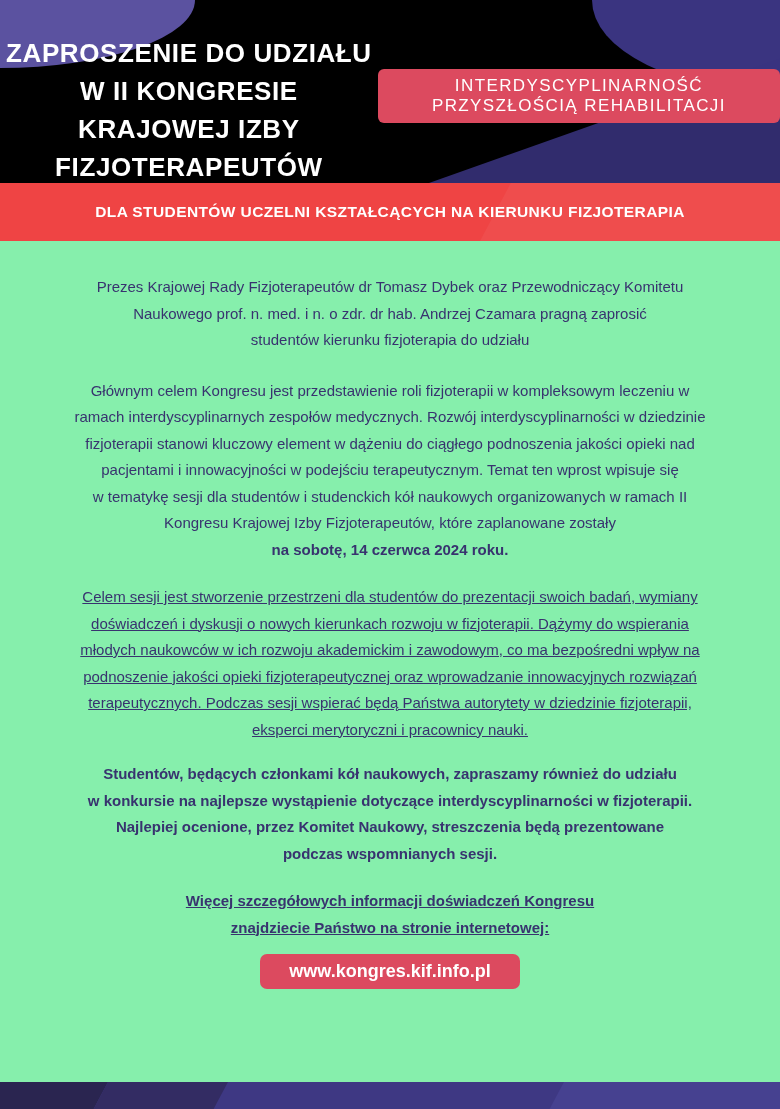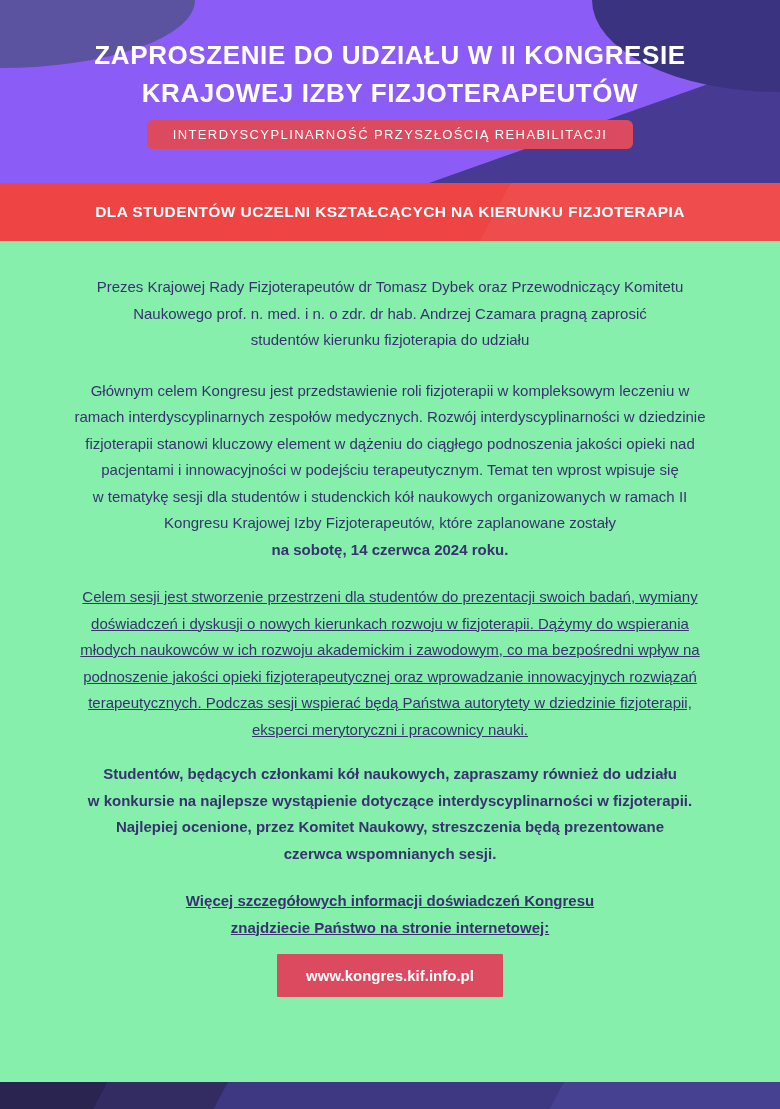--- a/index.html
+++ b/index.html
@@ -9,22 +9,22 @@
   .page {
     width: 780px; height: 1109px;
     display: flex; flex-direction: column;
     overflow: hidden; position: relative;
     background: #ffffff;
   }
 
   
   .header {
     position: relative; height: 183px; flex: 0 0 183px;
-    background: #8b5cf6; overflow: hidden;
-    display: flex; flex-direction: column; align-items: center;
+    background: #000000; overflow: hidden;
+    display: flex; align-items: center;
   }
   .swoosh-light {
     position: absolute; left: 0; top: 0;
     width: 195px; height: 68px;
     background: #5b52a0;
     border-radius: 0 0 100% 0;
   }
   .swoosh-dark-topright {
     position: absolute; right: 0; top: 0;
     width: 188px; height: 92px;
@@ -44,21 +44,21 @@
     font-size: 26px; font-weight: 800;
     line-height: 38px; letter-spacing: 0.6px;
     text-align: center; white-space: pre-line;
   }
   .badge {
     position: relative; z-index: 2;
     margin-top: 8px;
     background: #dc4a5f; color: #ffffff;
     border-radius: 6px;
     padding: 7px 26px;
-    font-size: 13px; font-weight: 400;
+    font-size: 17px; font-weight: 400;
     letter-spacing: 1.4px;
     text-align: center;
   }
 
   
   .subheader {
     position: relative; height: 58px; flex: 0 0 58px;
     background: #ef4444; overflow: hidden;
     display: flex; align-items: center; justify-content: center;
   }
@@ -90,24 +90,24 @@
   }
   .content p.bold { font-weight: 700; }
   .gap-lg { margin-top: 24px !important; }
   .gap-md { margin-top: 21px !important; text-decoration: underline; }
   .gap-sm { margin-top: 18px !important; }
 
   .link-button {
     display: inline-block;
     margin-top: 13px;
     background: #dc4a5f; color: #ffffff;
-    border: none; border-radius: 1px;
-    padding: 13px 29px;
+    border: none; border-radius: 7px;
+    padding: 7px 29px;
     font-family: "Liberation Sans", sans-serif;
-    font-size: 15px; font-weight: 700;
+    font-size: 18px; font-weight: 700;
     cursor: pointer;
   }
 
   
   .footer {
     position: relative; height: 27px; flex: 0 0 27px;
     background: #3e3883; overflow: hidden;
   }
   .footer-seg { position: absolute; top: -5px; height: 40px; transform: skewX(-28deg); }
   .footer-seg.seg1 { left: -40px; width: 140px; background: #2a2550; }
@@ -149,21 +149,21 @@
     <p class="gap-md">Celem sesji jest stworzenie przestrzeni dla studentów do prezentacji swoich badań, wymiany
 doświadczeń i dyskusji o nowych kierunkach rozwoju w fizjoterapii. Dążymy do wspierania
 młodych naukowców w ich rozwoju akademickim i zawodowym, co ma bezpośredni wpływ na
 podnoszenie jakości opieki fizjoterapeutycznej oraz wprowadzanie innowacyjnych rozwiązań
 terapeutycznych. Podczas sesji wspierać będą Państwa autorytety w dziedzinie fizjoterapii,
 eksperci merytoryczni i pracownicy nauki.</p>
 
     <p class="bold gap-sm">Studentów, będących członkami kół naukowych, zapraszamy również do udziału
 w konkursie na najlepsze wystąpienie dotyczące interdyscyplinarności w fizjoterapii.
 Najlepiej ocenione, przez Komitet Naukowy, streszczenia będą prezentowane
-czerwca wspomnianych sesji.</p>
+podczas wspomnianych sesji.</p>
 
     <p class="bold gap-md">Więcej szczegółowych informacji doświadczeń Kongresu
 znajdziecie Państwo na stronie internetowej:</p>
 
     <button class="link-button">www.kongres.kif.info.pl</button>
   </div>
 
   <div class="footer">
     <div class="footer-seg seg1"></div>
     <div class="footer-seg seg2"></div>

